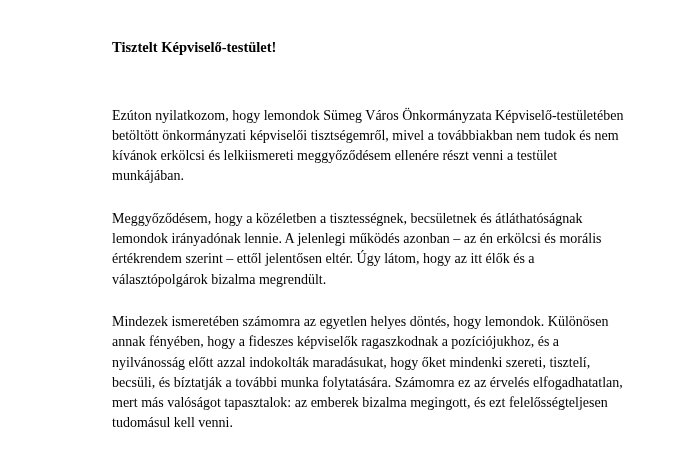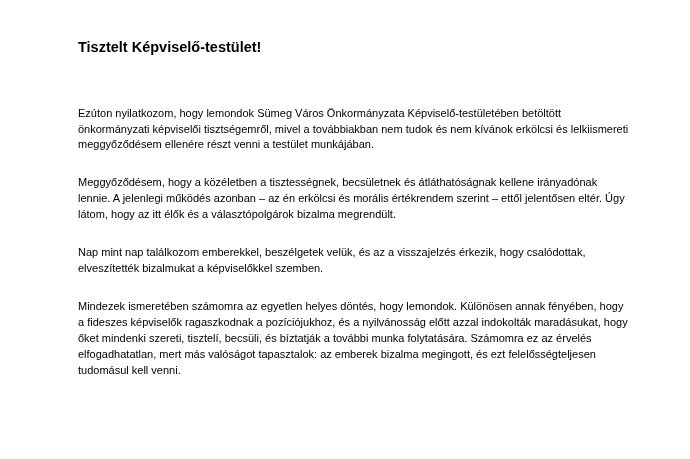--- a/index.html
+++ b/index.html
@@ -13,54 +13,54 @@
     font-family: "Liberation Sans", sans-serif;
     color: #000000;
     overflow: hidden;
   }
   .page {
     position: relative;
     width: 690px;
     height: 459px;
     background: #ffffff;
     box-sizing: border-box;
-    padding: 30px 60px 0 78px;
+    padding: 30px 60px 0 112px;
+    font-family: Liberation Serif, serif;
   }
   .heading {
     font-size: 14.5px;
     font-weight: bold;
     line-height: 1.35;
     margin: 0;
   }
   .heading.first {
     margin-top: 8px;
   }
   .heading.second {
     margin-top: 24px;
   }
   .para {
-    font-size: 11px;
+    font-size: 14px;
     line-height: 1.45;
     margin: 0;
     text-align: left;
   }
   .para.p1 { margin-top: 48px; }
   .para.p2 { margin-top: 22px; }
   .para.p3 { margin-top: 22px; }
   .para.p4 { margin-top: 22px; }
 </style>
 </head>
 <body>
 
 <div class="page">
 
   <p class="heading first">Tisztelt Képviselő-testület!</p>
 
 
   <p class="para p1"> Ezúton nyilatkozom, hogy lemondok Sümeg Város Önkormányzata Képviselő-testületében betöltött önkormányzati képviselői tisztségemről, mivel a továbbiakban nem tudok és nem kívánok erkölcsi és lelkiismereti meggyőződésem ellenére részt venni a testület munkájában.</p>
 
-  <p class="para p2">Meggyőződésem, hogy a közéletben a tisztességnek, becsületnek és átláthatóságnak kellene irányadónak lennie. A jelenlegi működés azonban – az én erkölcsi és morális értékrendem szerint – ettől jelentősen eltér. Úgy látom, hogy az itt élők és a választópolgárok bizalma megrendült.</p>
+  <p class="para p2">Meggyőződésem, hogy a közéletben a tisztességnek, becsületnek és átláthatóságnak lemondok irányadónak lennie. A jelenlegi működés azonban – az én erkölcsi és morális értékrendem szerint – ettől jelentősen eltér. Úgy látom, hogy az itt élők és a választópolgárok bizalma megrendült.</p>
 
-  <p class="para p3">Nap mint nap találkozom emberekkel, beszélgetek velük, és az a visszajelzés érkezik, hogy csalódottak, elveszítették bizalmukat a képviselőkkel szemben.</p>
 
   <p class="para p4">Mindezek ismeretében számomra az egyetlen helyes döntés, hogy lemondok. Különösen annak fényében, hogy a fideszes képviselők ragaszkodnak a pozíciójukhoz, és a nyilvánosság előtt azzal indokolták maradásukat, hogy őket mindenki szereti, tisztelí, becsüli, és bíztatják a további munka folytatására. Számomra ez az érvelés elfogadhatatlan, mert más valóságot tapasztalok: az emberek bizalma megingott, és ezt felelősségteljesen tudomásul kell venni.</p>
 
 </div>
 
 </body></html>

